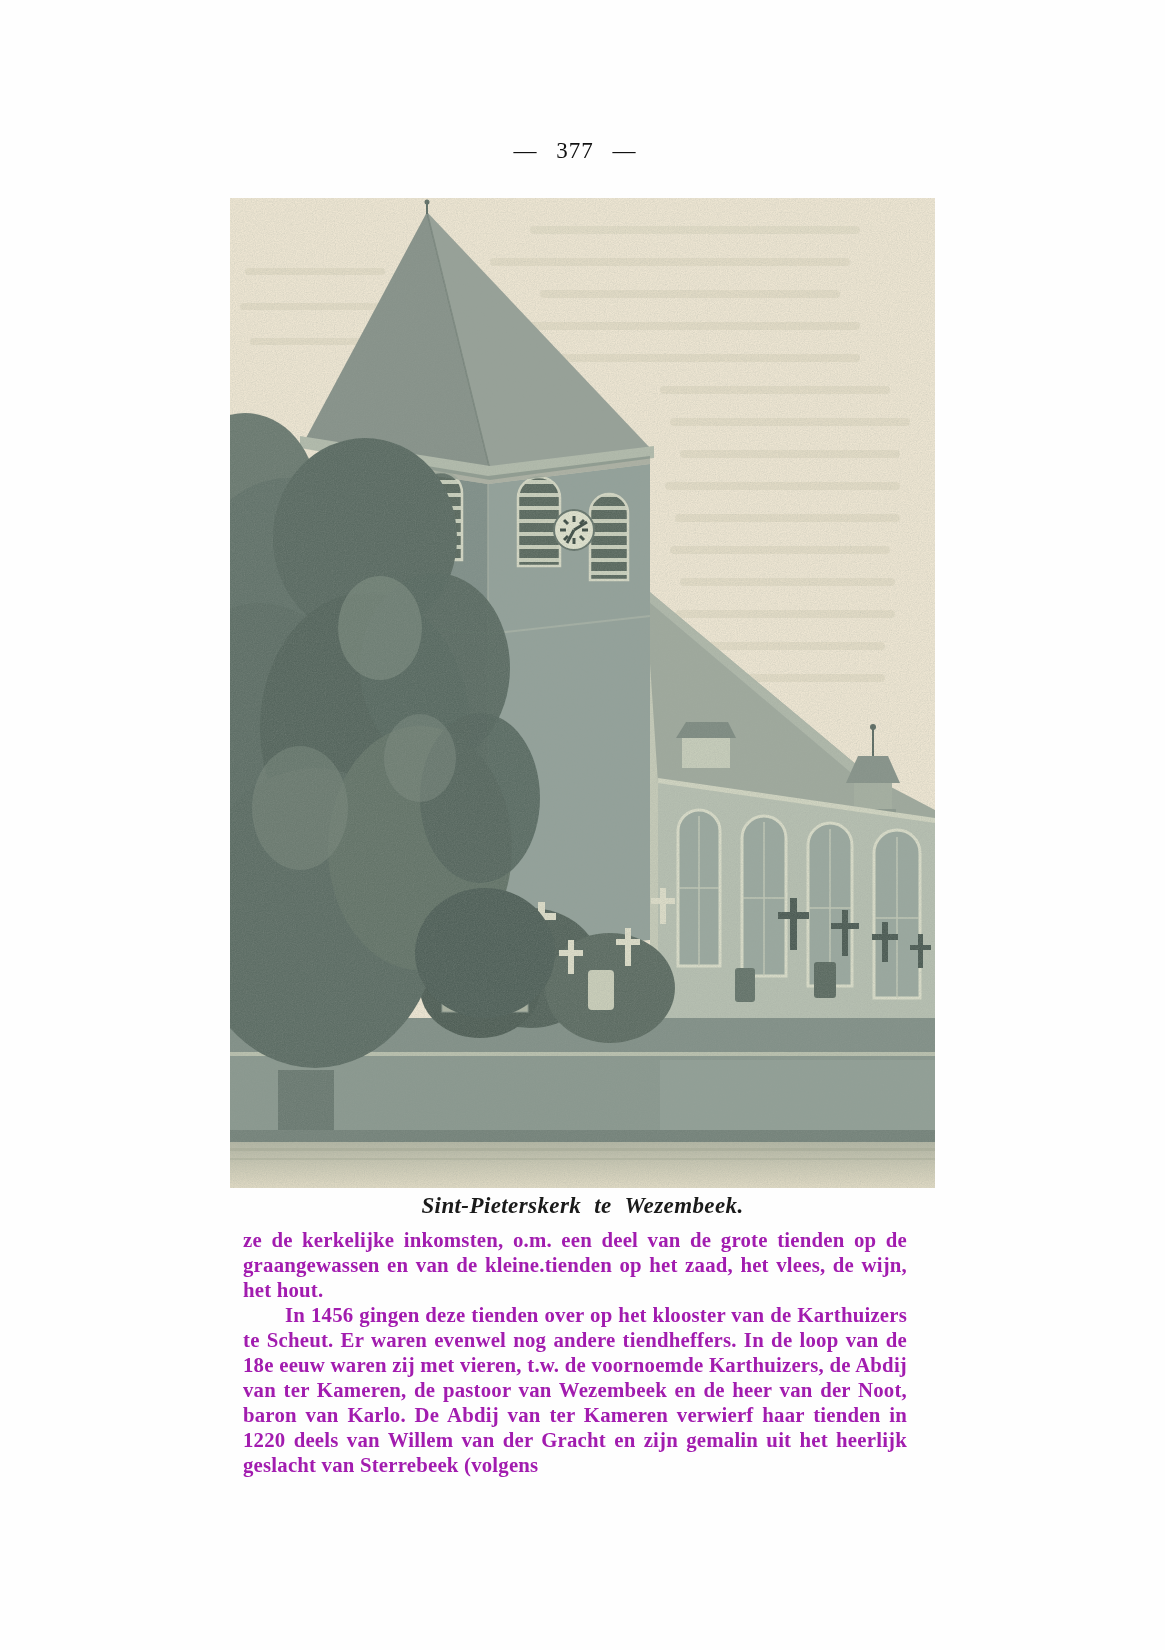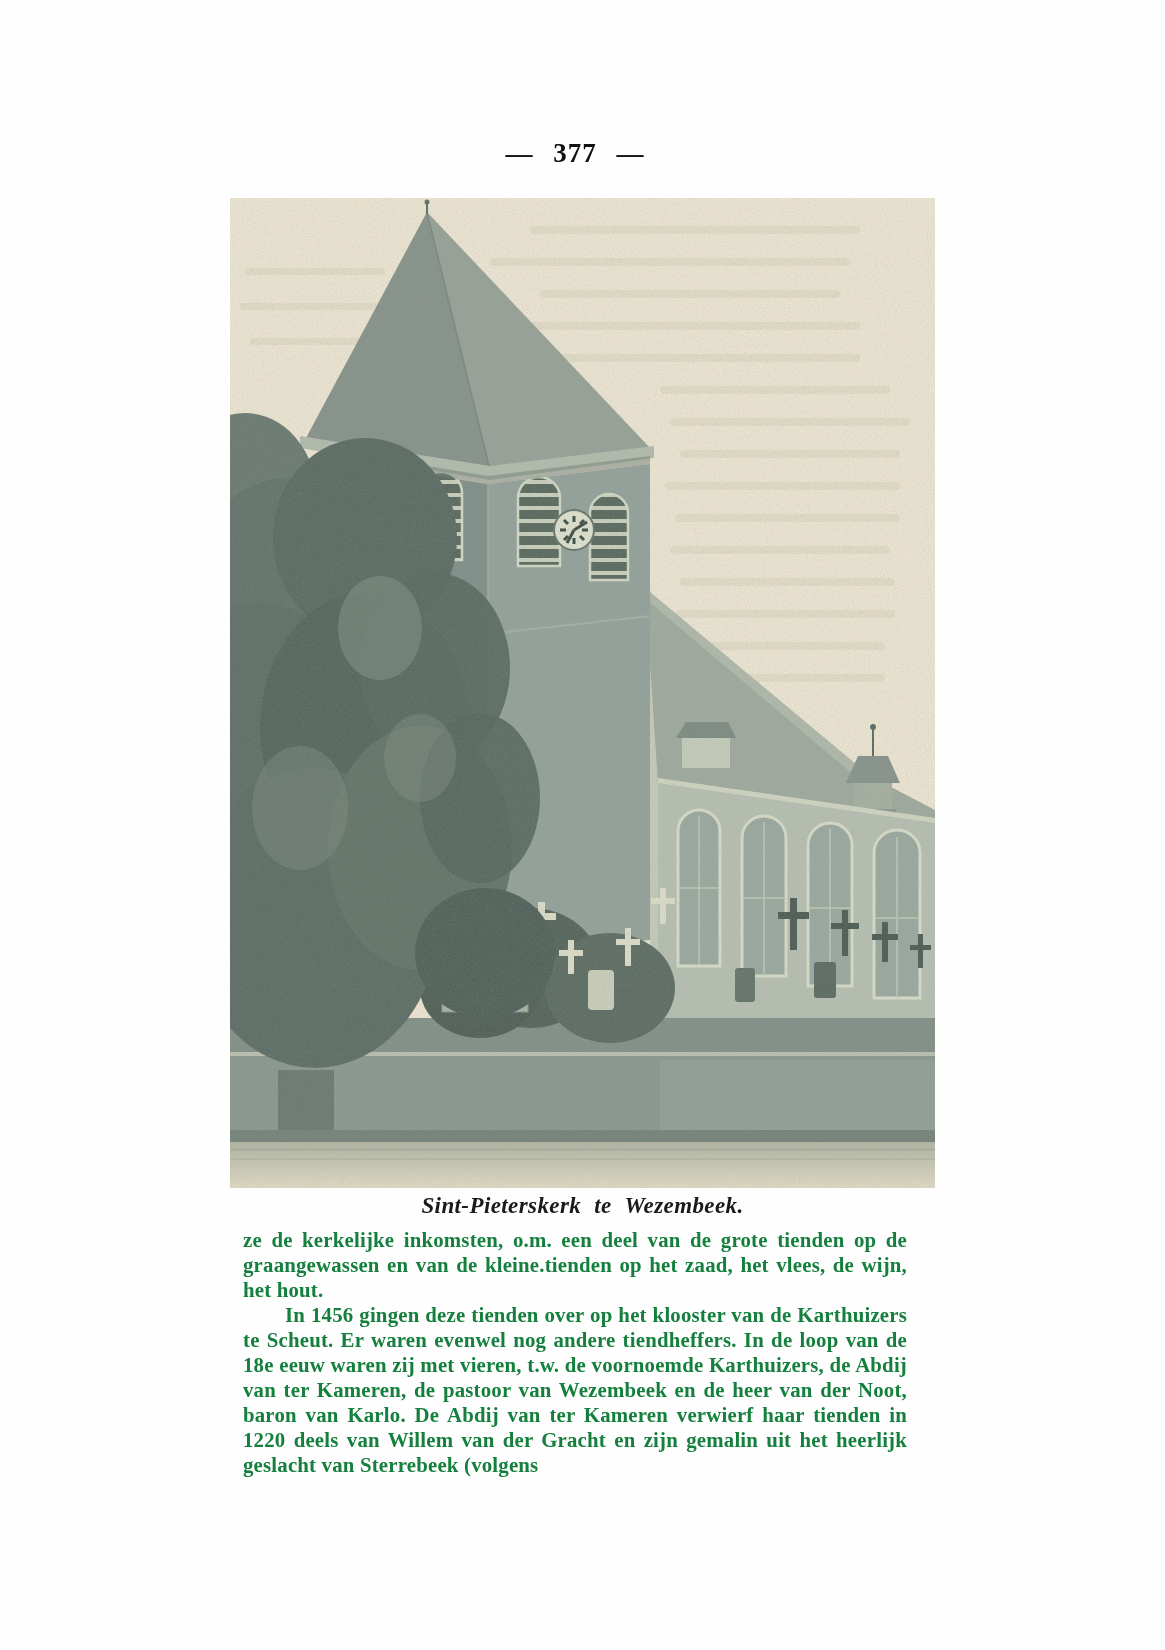--- a/index.html
+++ b/index.html
@@ -5,37 +5,37 @@
   html,body{margin:0;padding:0;}
   body{
     width:1165px;height:1650px;position:relative;
     background:#fefefe;
     font-family:"Liberation Serif","DejaVu Serif",serif;
     color:#161616;
   }
   .sheet{position:absolute;inset:0;overflow:hidden;}
   .page-number{
     position:absolute;top:138px;left:243px;width:664px;
-    text-align:center;font-size:27px;font-weight:700;
+    text-align:center;font-size:23px;font-weight:400;
     word-spacing:12px;letter-spacing:1px;color:#111;
   }
   .photo{
     position:absolute;left:230px;top:198px;width:705px;height:990px;
     margin:0;padding:0;line-height:0;
   }
   .photo svg{display:block;}
   .caption{
     position:absolute;top:1193px;left:230px;width:705px;
     text-align:center;font-size:23px;font-weight:700;font-style:italic;
     word-spacing:7px;letter-spacing:.4px;color:#1a1a1a;
   }
   .bodytext{
     position:absolute;top:1227px;left:243px;width:664px;
     font-size:20.8px;line-height:25px;font-weight:700;
-    text-align:justify;letter-spacing:.2px;color:#15803d;
+    text-align:justify;letter-spacing:.2px;color:#a21caf;
   }
   .bodytext p{margin:0;}
   .bodytext p.indent{text-indent:42px;}
 </style>
 </head>
 <body>
 
 <div class="sheet">
 
   <div class="page-number">— 377 —</div>

